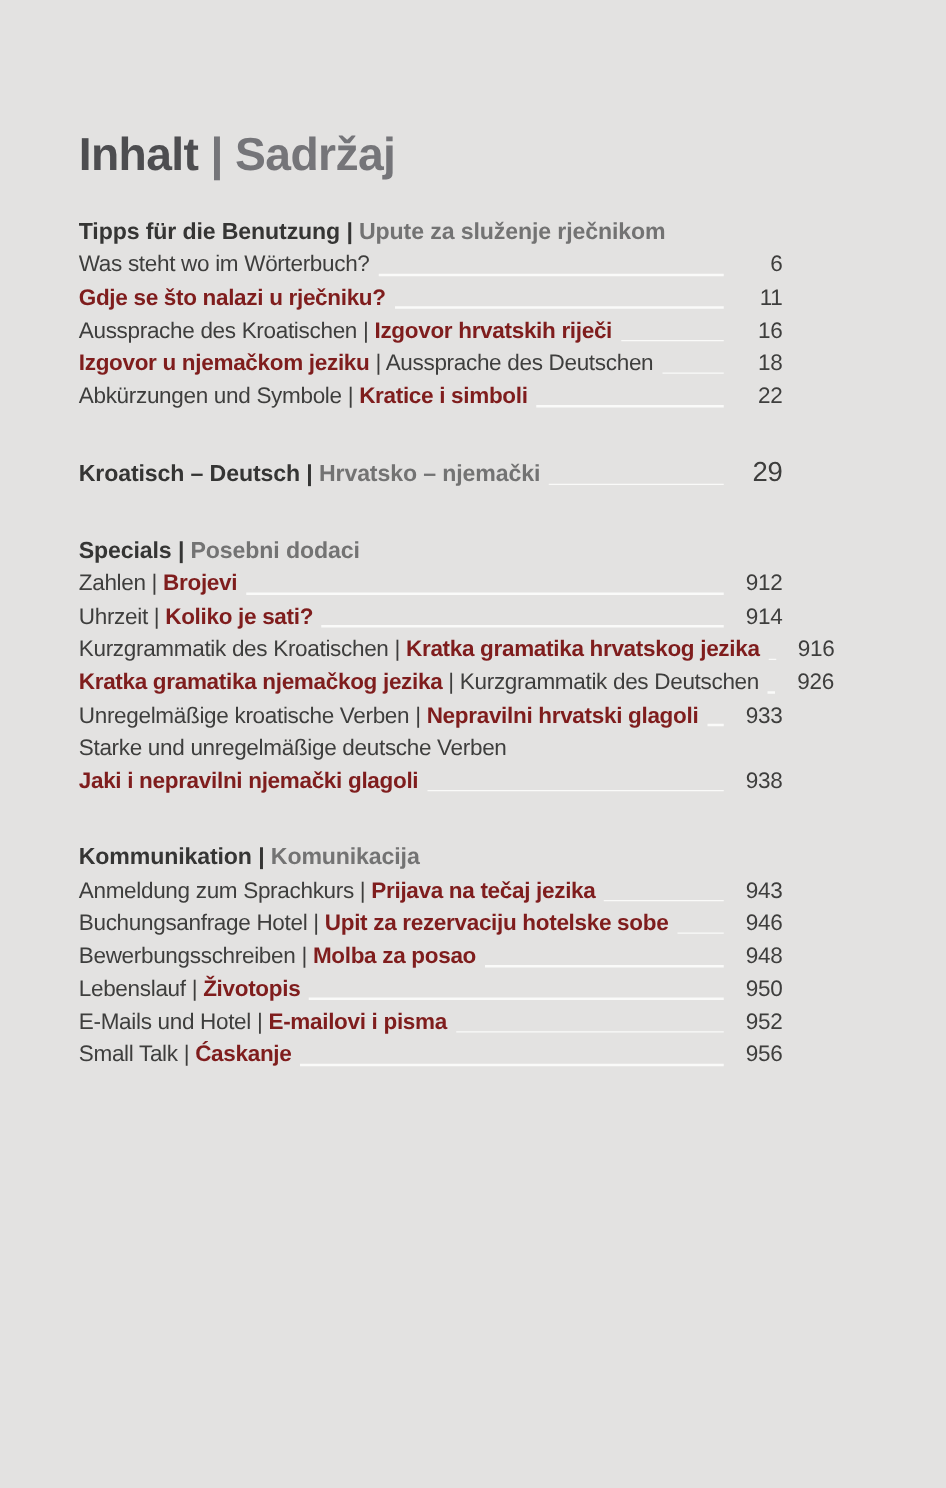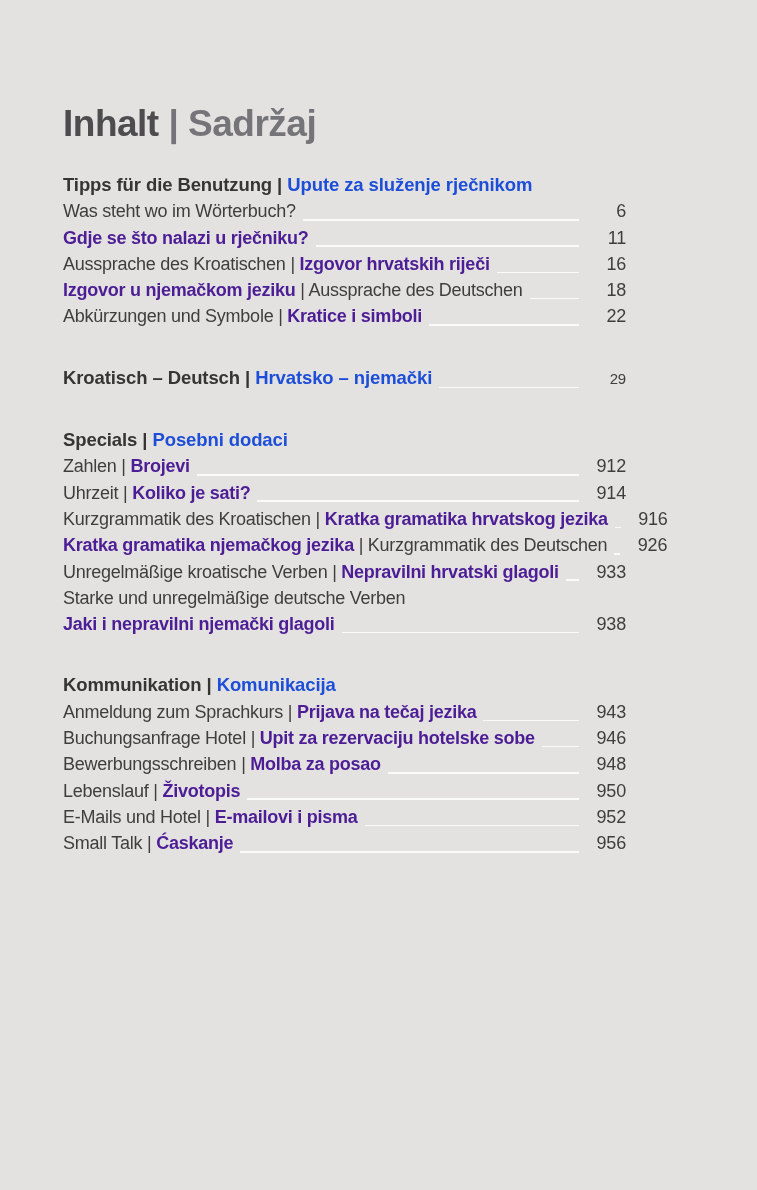--- a/index.html
+++ b/index.html
@@ -42,42 +42,42 @@
     white-space: nowrap;
   }
   .row.heading {
     font-size: 18.5px;
     letter-spacing: -0.1px;
   }
   .txt { white-space: nowrap; }
 
   .seg-de { color: #3e3e3d; font-weight: 400; }
   .seg-sep { color: #3e3e3d; font-weight: 400; }
-  .seg-hr { color: #4c1d95; font-weight: 700; }
+  .seg-hr { color: #7f1d1d; font-weight: 700; }
   .row.heading .seg-de { color: #353534; font-weight: 700; }
   .row.heading .seg-sep { color: #353534; font-weight: 700; }
-  .row.heading .seg-hr { color: #1d4ed8; font-weight: 700; }
+  .row.heading .seg-hr { color: #737373; font-weight: 700; }
 
   .leader {
     flex: 1 1 auto;
     min-width: 6px;
     height: 1.5px;
     background: #fafaf9;
     align-self: flex-end;
     margin: 0 9px 4px 7px;
   }
   .num {
     color: #3e3e3d;
     font-weight: 400;
     min-width: 38px;
     text-align: right;
     font-size: 18px;
     letter-spacing: -0.2px;
   }
-  .row.heading .num { font-size: 15px; }
+  .row.heading .num { font-size: 22px; }
 </style>
 </head>
 <body>
 
 <div class="page">
   <div class="title">
     <span class="seg-title-de">Inhalt</span><span class="seg-title-sep"> | </span><span class="seg-title-hr">Sadržaj</span>
   </div>
   <div>
       <div class="group">

